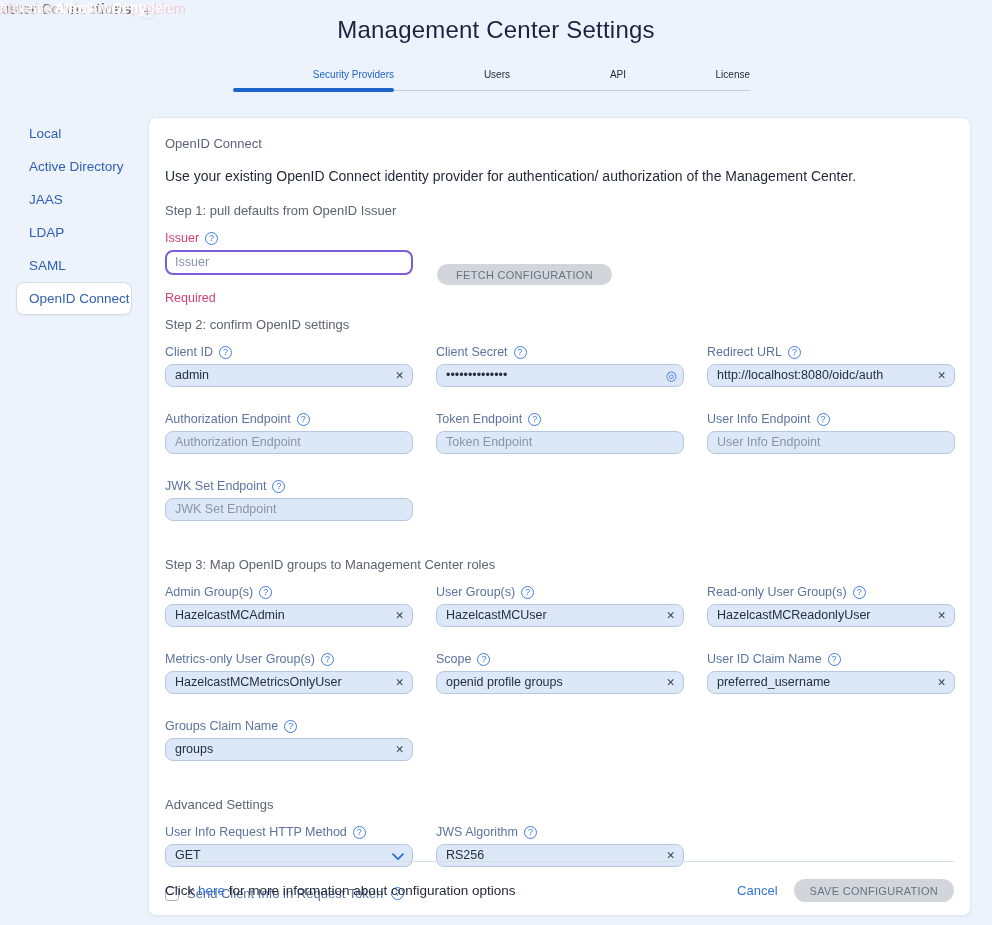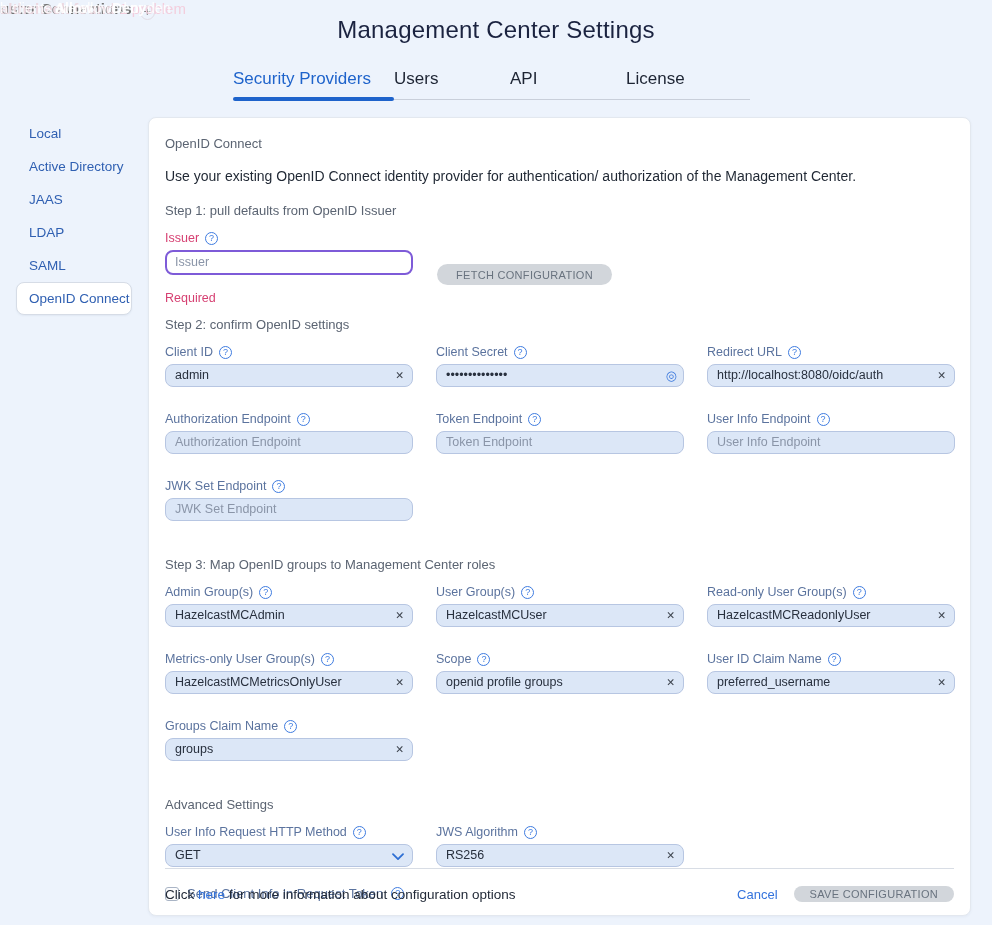--- a/index.html
+++ b/index.html
@@ -25,22 +25,22 @@
   .page-title {
     position:absolute; top:16px; left:0; width:100%;
     text-align:center; font-size:24px; color:#1b2340; z-index:2;
     letter-spacing:0.2px;
   }
   .tabs {
     position:absolute; top:63px; left:233px; width:517px; z-index:2;
     display:flex; border-bottom:1px solid #c9cfda;
   }
   .tab {
-    position:relative; text-align:left; padding:6px 0 10px 0;
-    font-size:17px; color:#1d2433; cursor:pointer;
+    position:relative; text-align:right; padding:6px 0 10px 0;
+    font-size:10px; color:#1d2433; cursor:pointer;
   }
   .tab.t0 { width:161px; } .tab.t1 { width:116px; } .tab.t2 { width:116px; } .tab.t3 { width:124px; }
   .tab.active { color:#1e63cb; }
   .tab.active::after {
     content:""; position:absolute; left:0; right:0; bottom:-2px; height:4px;
     background:#1e63cb; border-radius:2px;
   }
 
   
   .sidebar { position:absolute; left:16px; top:117px; width:116px; z-index:2; }
@@ -121,21 +121,21 @@
 
   
   .panel-footer { position:absolute; left:16px; right:16px; bottom:13px; }
   .divider { height:1px; background:#d8dde5; margin-bottom:17px; }
   .footer-row { display:flex; align-items:center; justify-content:space-between; }
   .footer-info { font-size:13.5px; color:#222a38; }
   .link { color:#3373dd; cursor:pointer; text-decoration:none; }
   .footer-actions { display:flex; align-items:center; gap:16px; }
   .cancel-link { font-size:13px; color:#3373dd; cursor:pointer; }
   .save-btn {
-    height:16px; padding:0 16px; background:#d2d6db; color:#69737f;
+    height:23px; padding:0 16px; background:#d2d6db; color:#69737f;
     border:none; border-radius:12px; font-family:"Liberation Sans", sans-serif;
     font-size:11px; letter-spacing:0.3px; cursor:default;
   }
 </style>
 </head>
 <body>
 
 <div class="ghost g1"><span>uster Connections</span><span class="plus">+</span></div>
 <div class="ghost g2"><span>althcheck found</span> <span class="prob">1 problem</span></div>
 <div class="ghost g3">h clients are allowed or den</div>

